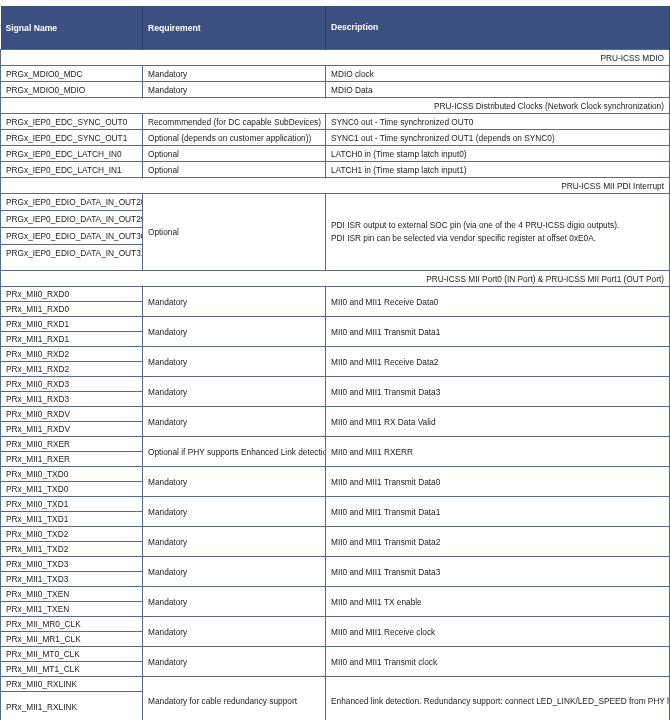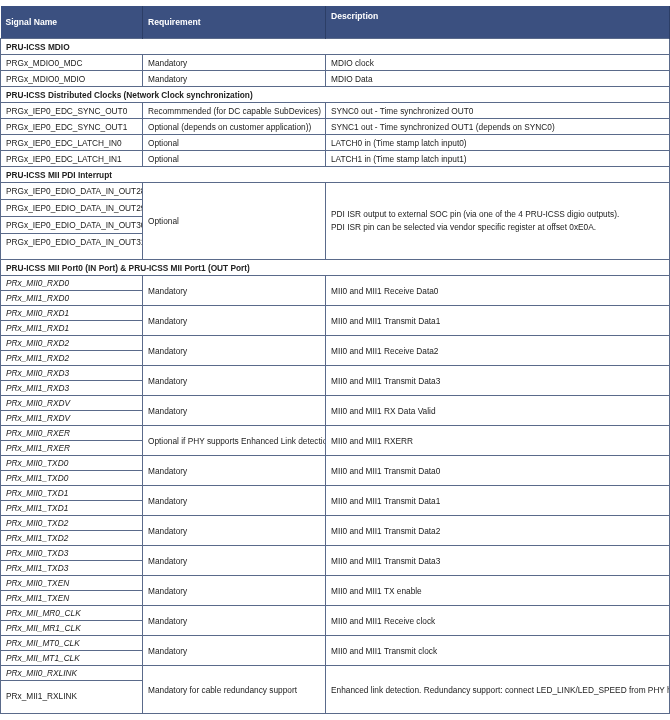--- a/index.html
+++ b/index.html
@@ -1,24 +1,24 @@
 <!DOCTYPE html>
 <html><head>
 <meta charset="utf-8">
 <style>
   html, body { margin: 0; padding: 0; background: #ffffff; }
   body { width: 670px; height: 720px; overflow: hidden; font-family: "Liberation Sans", sans-serif; font-size: 8.3px; color: #222; }
   table { border-collapse: collapse; width: 669px; table-layout: fixed; position: absolute; left: 0; top: 6px; }
   col.c1 { width: 142px; } col.c2 { width: 183px; } col.c3 { width: 344px; }
   th { background: #3b5080; color: #ffffff; font-weight: bold; text-align: left; font-size: 8.6px; height: 27px; padding: 0 5px; border-right: 1px solid #2c3e66; vertical-align: middle; }
-  th.desc { vertical-align: top; padding-top: 5px; }
+  th.desc { vertical-align: top; padding-top: 16px; }
   td { border: 1px solid #5a6a8a; padding: 0 5px; height: 15px; vertical-align: middle; white-space: nowrap; overflow: hidden; }
-  tr.section td { font-weight: bold; height: 15px; }
+  tr.section td { font-weight: normal; height: 15px; text-align: right; }
   td.sig { height: 14px; }
-  tr.pair td.sig { height: 14px; font-style: italic; }
+  tr.pair td.sig { height: 14px; }
   td.merged { vertical-align: middle; }
   tr.edio td.sig { height: 16px; }
   tr.edio-last td.sig { height: 22px; vertical-align: top; padding-top: 3px; }
   tr.last-b td.sig { height: 22px; vertical-align: top; padding-top: 10px; }
   .desc-ml { line-height: 13px; white-space: normal; }
 </style>
 </head>
 <body>
 
 <table>

